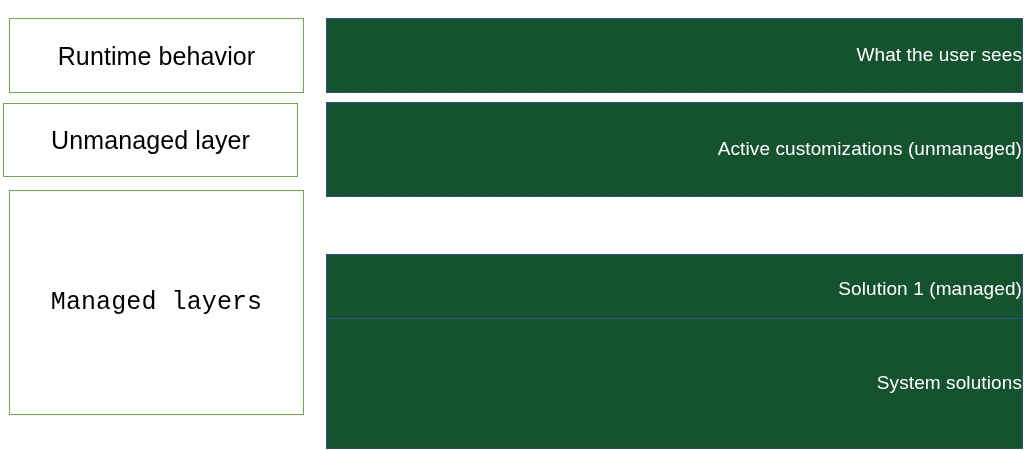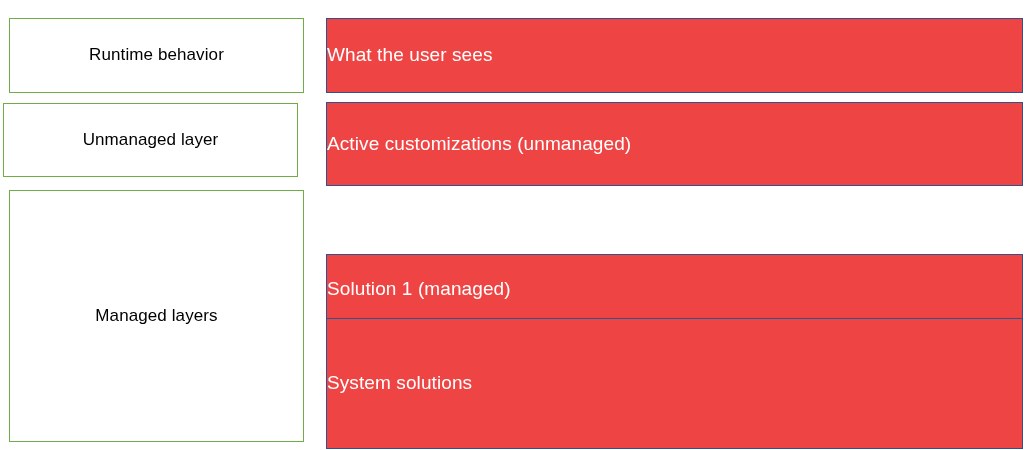--- a/index.html
+++ b/index.html
@@ -25,53 +25,53 @@
   .layer-box {
     position: absolute;
     box-sizing: border-box;
     background: #ffffff;
     border: 1px solid #70AD47;
     display: flex;
     align-items: center;
     justify-content: center;
   }
   .layer-box .layer-label {
-    font-size: 17px;
+    font-size: 25px;
     line-height: 1.2;
     color: #000000;
     text-align: center;
     letter-spacing: 0.1px;
     white-space: nowrap;
   }
 
   #layer-runtime   { left: 9px;  top: 18px;  width: 295px; height: 75px; }
   #layer-unmanaged { left: 3px;  top: 103px; width: 295px; height: 74px; }
-  #layer-managed   { left: 9px;  top: 190px; width: 295px; height: 252px; }
+  #layer-managed   { left: 9px;  top: 190px; width: 295px; height: 225px; font-family: Liberation Mono, monospace; }
 
   
   .stack-box {
     position: absolute;
     box-sizing: border-box;
-    background: #ef4444;
+    background: #14532d;
     border: 1px solid #2E528F;
     display: flex;
     align-items: center;
-    justify-content: flex-start;
+    justify-content: flex-end;
   }
   .stack-box .stack-label {
     font-size: 19px;
     line-height: 1.2;
     color: #ffffff;
     text-align: center;
     letter-spacing: 0.1px;
     white-space: nowrap;
   }
 
   #stack-user-sees   { left: 326px; top: 18px;  width: 697px; height: 75px; }
-  #stack-active-cust { left: 326px; top: 102px; width: 697px; height: 84px; }
+  #stack-active-cust { left: 326px; top: 102px; width: 697px; height: 95px; }
   #stack-solution-2  { left: 326px; top: 189px; width: 697px; height: 57px; }
   #stack-solution-1  { left: 326px; top: 254px; width: 697px; height: 70px; }
   #stack-system      { left: 326px; top: 318px; width: 697px; height: 131px; }
 </style>
 </head>
 <body>
 
 <div id="diagram">
 
   <div class="layer-box" id="layer-runtime">

